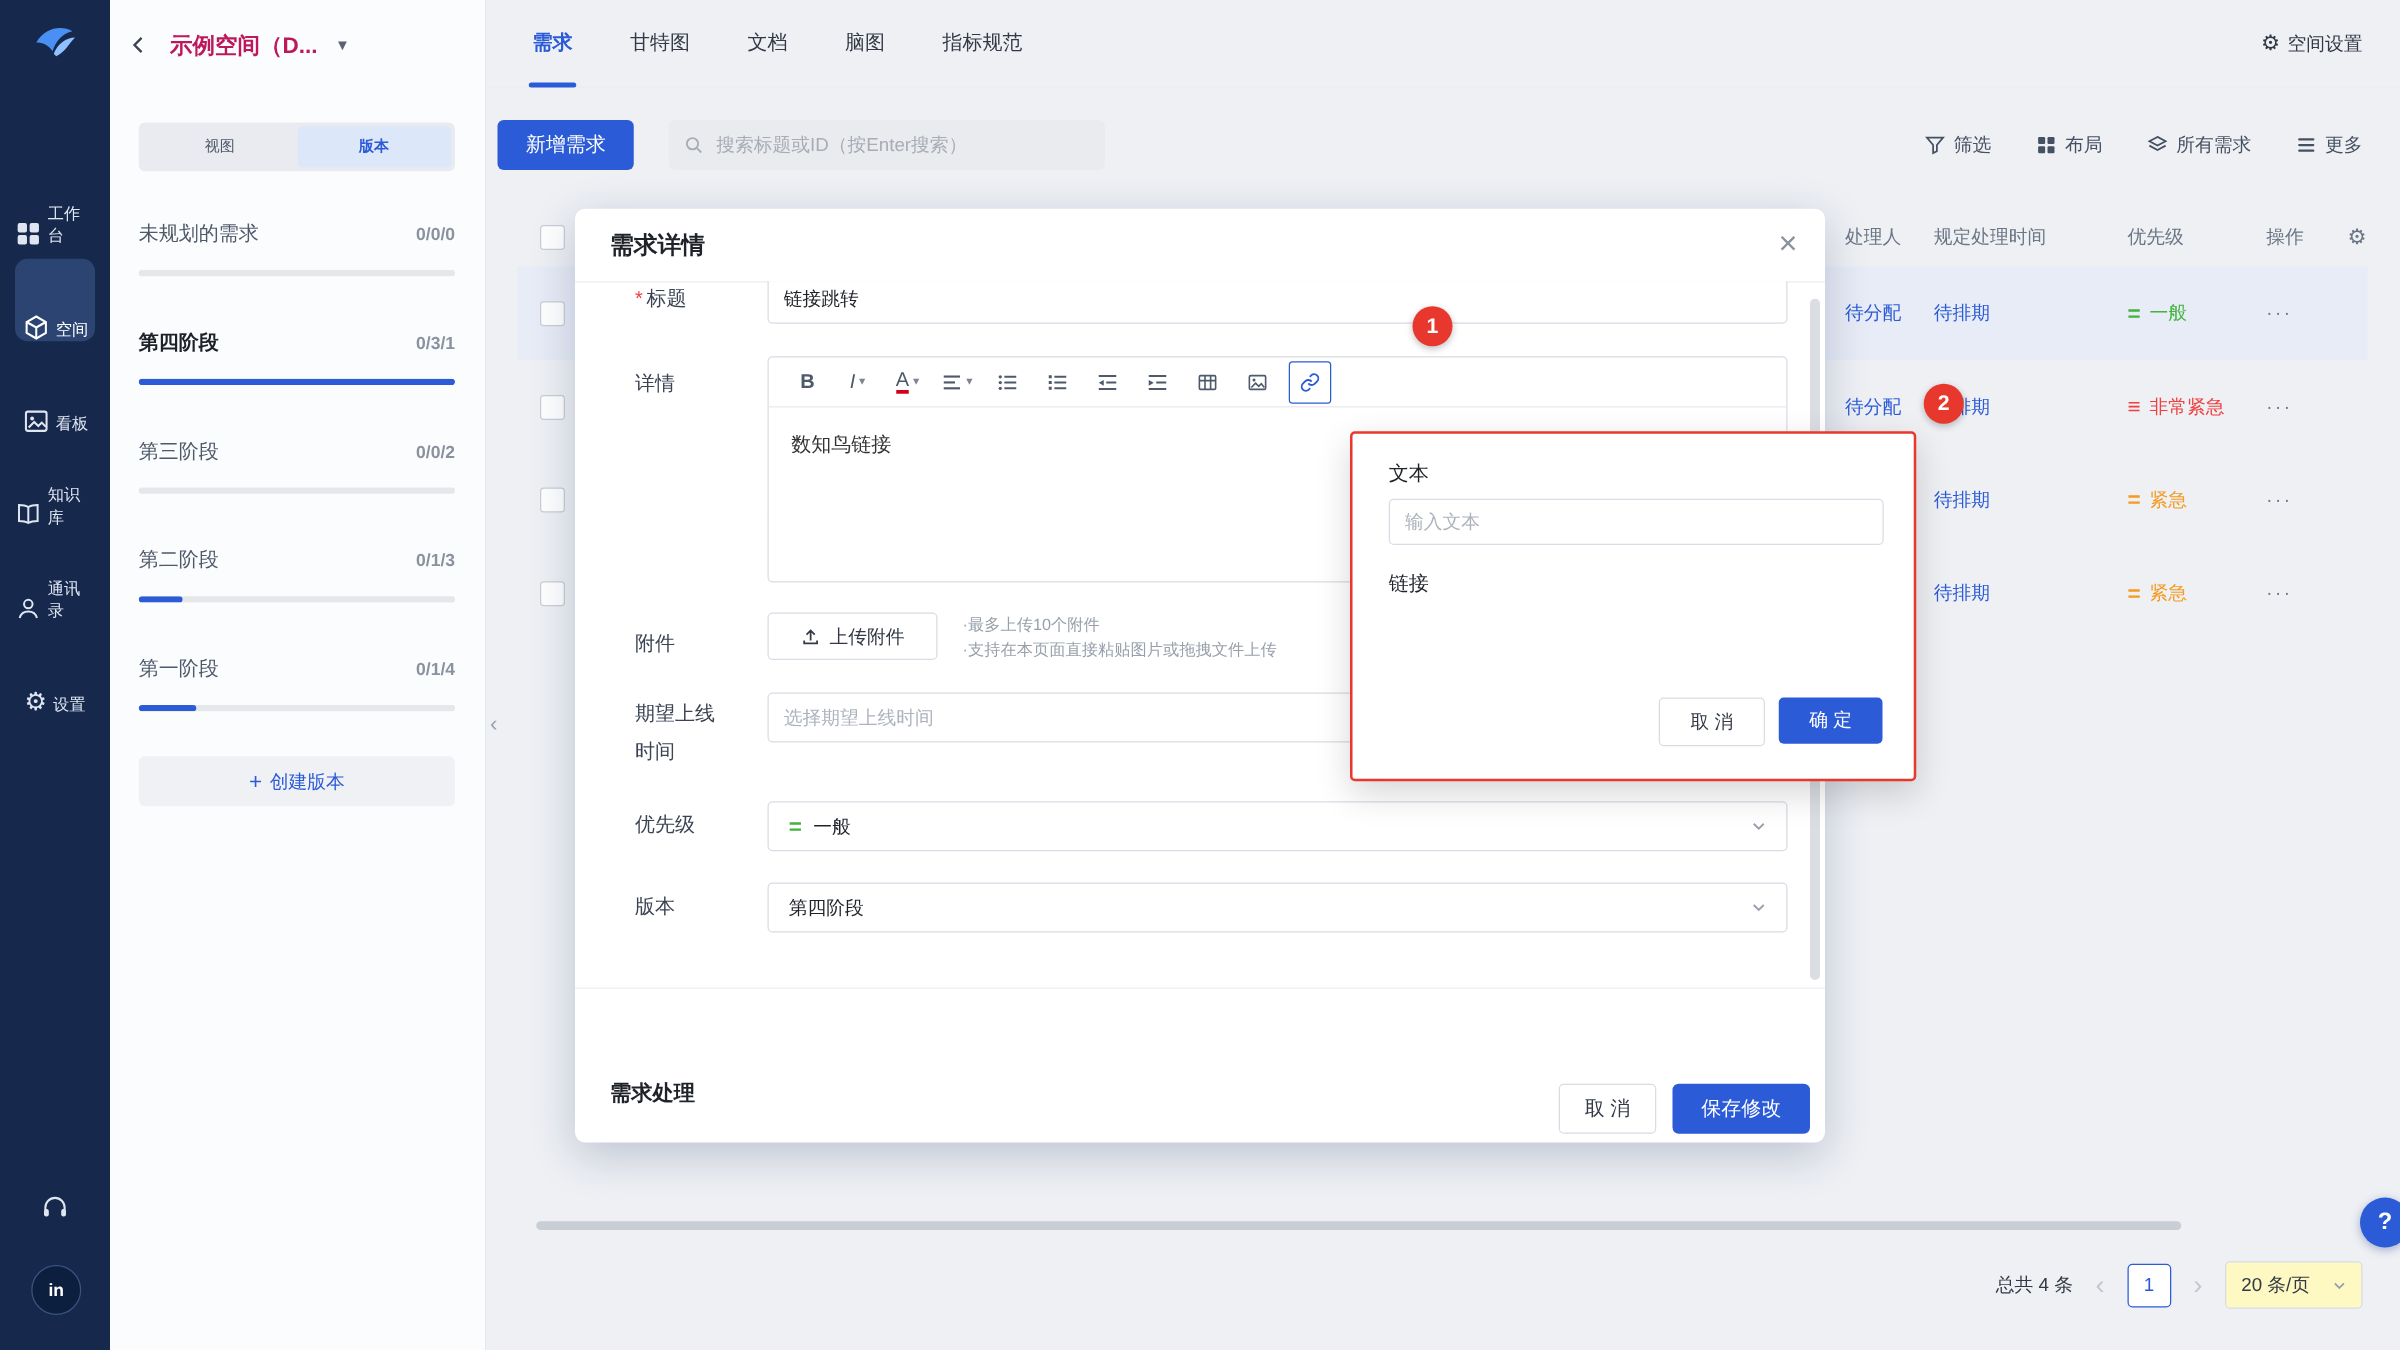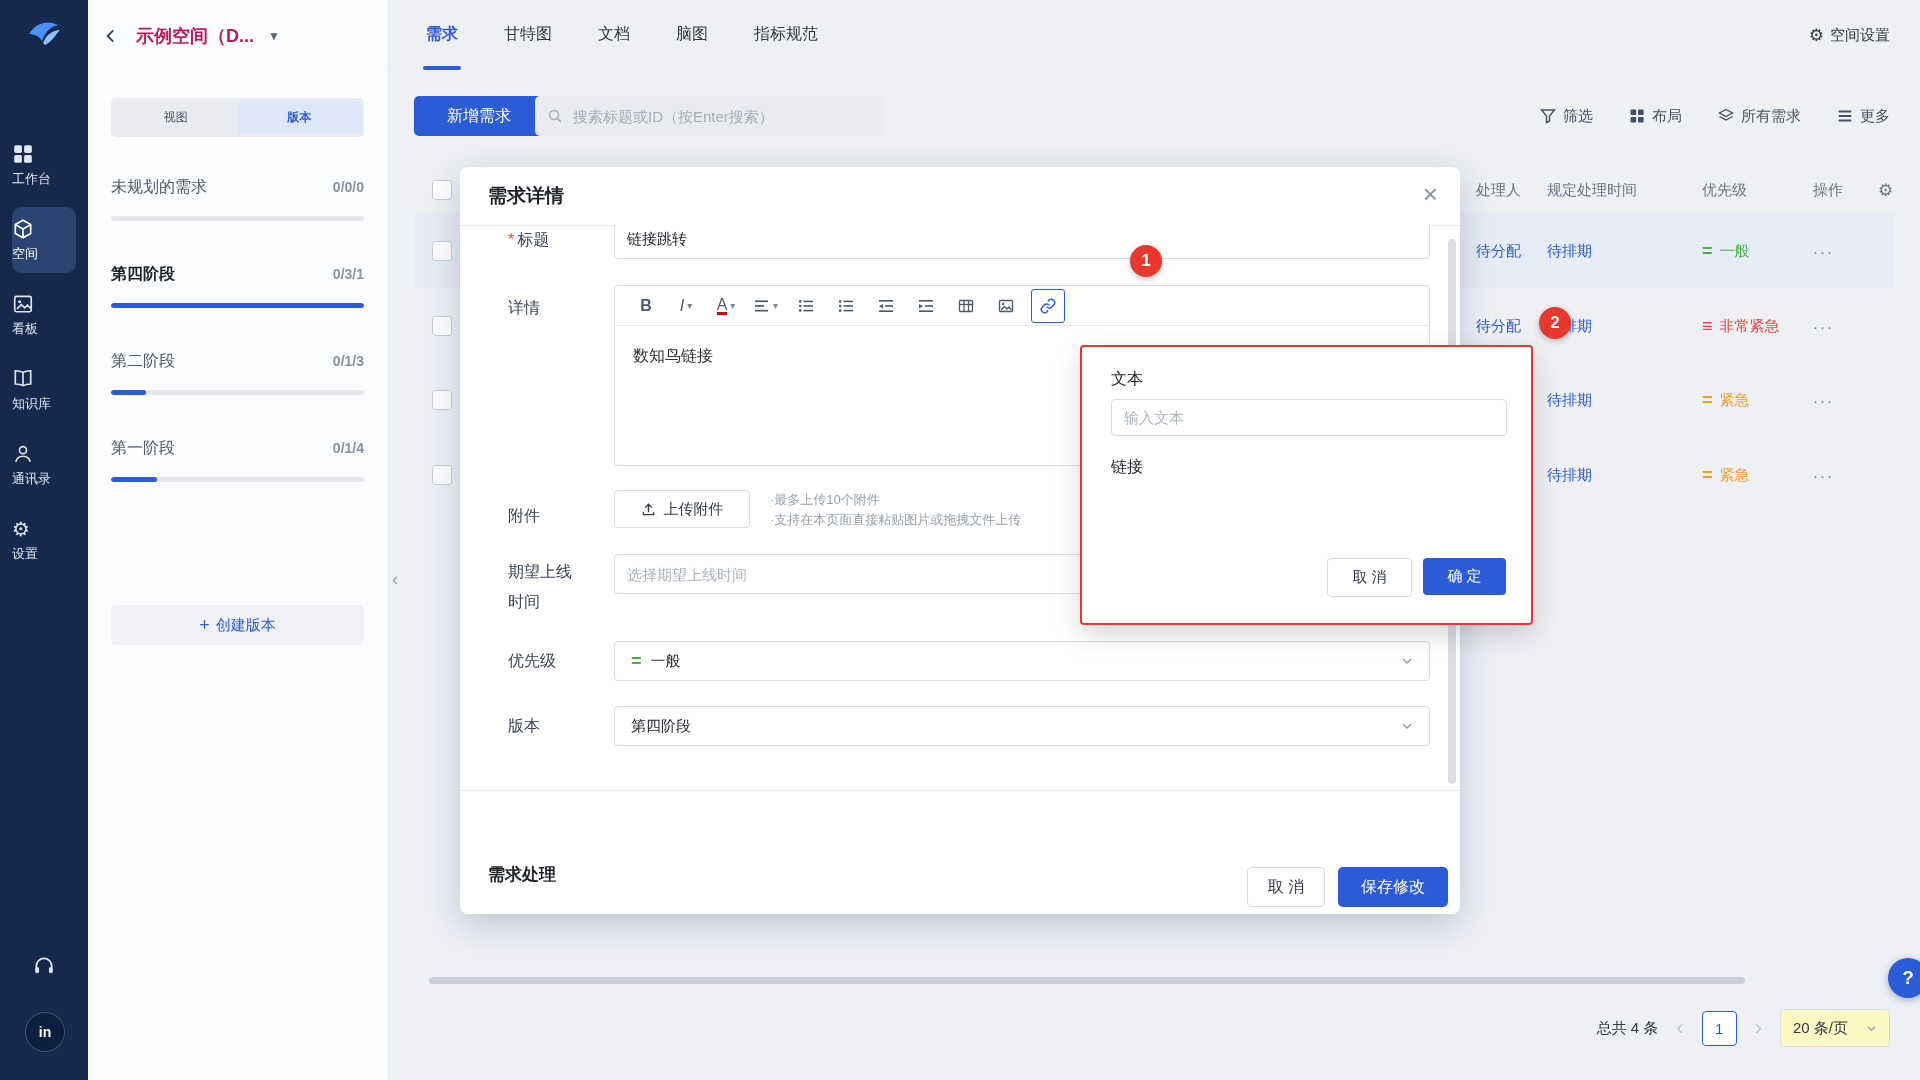--- a/index.html
+++ b/index.html
@@ -4,21 +4,21 @@
 <style>
   html,body{margin:0;padding:0;}
   body{width:1920px;height:1080px;overflow:hidden;position:relative;
        font-family:"Liberation Sans","DejaVu Sans",sans-serif;
        background:#eef0f4;color:#1f2329;-webkit-font-smoothing:antialiased;}
   .abs{position:absolute;}
   svg{display:block;}
   
   .rail{position:absolute;left:0;top:0;width:88px;height:1080px;background:#16294c;z-index:3;}
   .rail-item{position:absolute;left:12px;width:64px;height:66px;border-radius:10px;
-    display:flex;flex-direction:column;align-items:flex-start;justify-content:center;gap:5px;
+    display:flex;flex-direction:row;align-items:flex-end;justify-content:center;gap:5px;
     color:#dfe6f2;cursor:pointer;}
   .rail-item.active{background:#2c4472;color:#fff;}
   .ri-label{font-size:13px;}
   
   .panel{position:absolute;left:88px;top:0;width:300px;height:1080px;background:#fbfcfd;
     border-right:1px solid #e5e8ee;z-index:2;}
   .panel-head{position:absolute;top:0;left:0;right:0;height:72px;display:flex;align-items:center;}
   .sp-title{font-size:18px;font-weight:700;color:#be185d;margin-left:16px;}
   .seg{position:absolute;left:23px;right:24px;top:98px;height:39px;background:#e9ebf0;border-radius:5px;
     display:flex;padding:3px;box-sizing:border-box;}
@@ -221,20 +221,29 @@
       <div class="v-row">
         <span class="v-name">第四阶段</span>
         <span class="v-counts">0/3/1</span>
       </div>
       <div class="v-track">
           <div class="v-fill" style="width: 100%;"></div>
         </div>
     </div>
     <div class="v-item">
       <div class="v-row">
+        <span class="v-name">第三阶段</span>
+        <span class="v-counts">0/0/2</span>
+      </div>
+      <div class="v-track">
+          <div class="v-fill" style="width: 0%;"></div>
+        </div>
+    </div>
+    <div class="v-item">
+      <div class="v-row">
         <span class="v-name">第二阶段</span>
         <span class="v-counts">0/1/3</span>
       </div>
       <div class="v-track">
           <div class="v-fill" style="width: 14%;"></div>
         </div>
     </div>
     <div class="v-item">
       <div class="v-row">
         <span class="v-name">第一阶段</span>
@@ -269,21 +278,21 @@
       </div>
     <div class="nav-tab">
         <span>指标规范</span>
       </div>
   </div>
   <div class="space-settings">
     <span style="font-size:17px;">⚙</span>
     <span>空间设置</span>
   </div>
 
-  <button class="btn-primary abs" style="left:26px;top:96px;width:130px;height:40px;text-align:center;">新增需求</button>
+  <button class="btn-primary abs" style="left:10px;top:96px;width:109px;height:40px;text-align:center;">新增需求</button>
 
   <div class="search-box">
     <svg width="16" height="16" viewBox="0 0 16 16">
       <circle cx="7" cy="7" r="4.5" fill="none" stroke="#a8adb5" stroke-width="1.5"></circle>
       <line x1="10.5" y1="10.5" x2="14" y2="14" stroke="#a8adb5" stroke-width="1.5"></line>
     </svg>
     <input type="text" placeholder="搜索标题或ID（按Enter搜索）" style="">
   </div>
 
   <div class="tb-actions">

